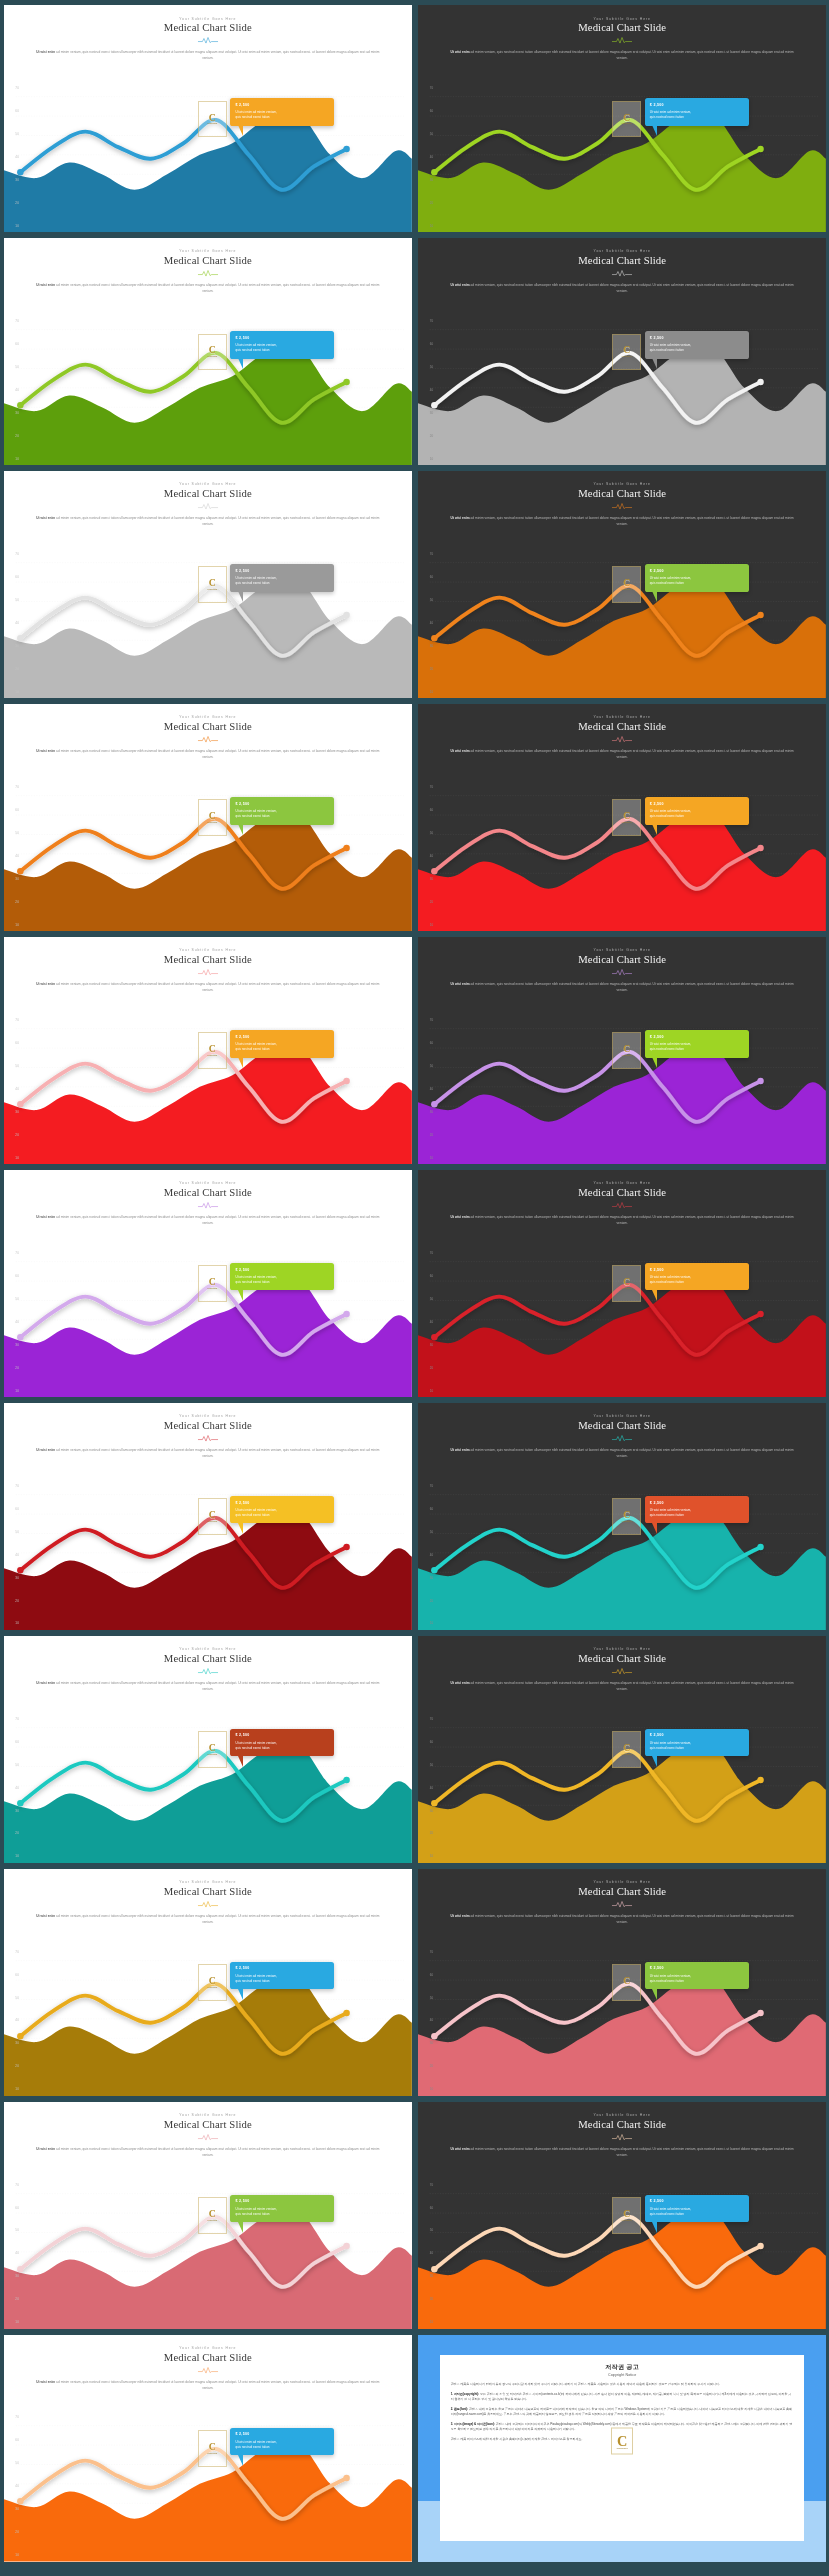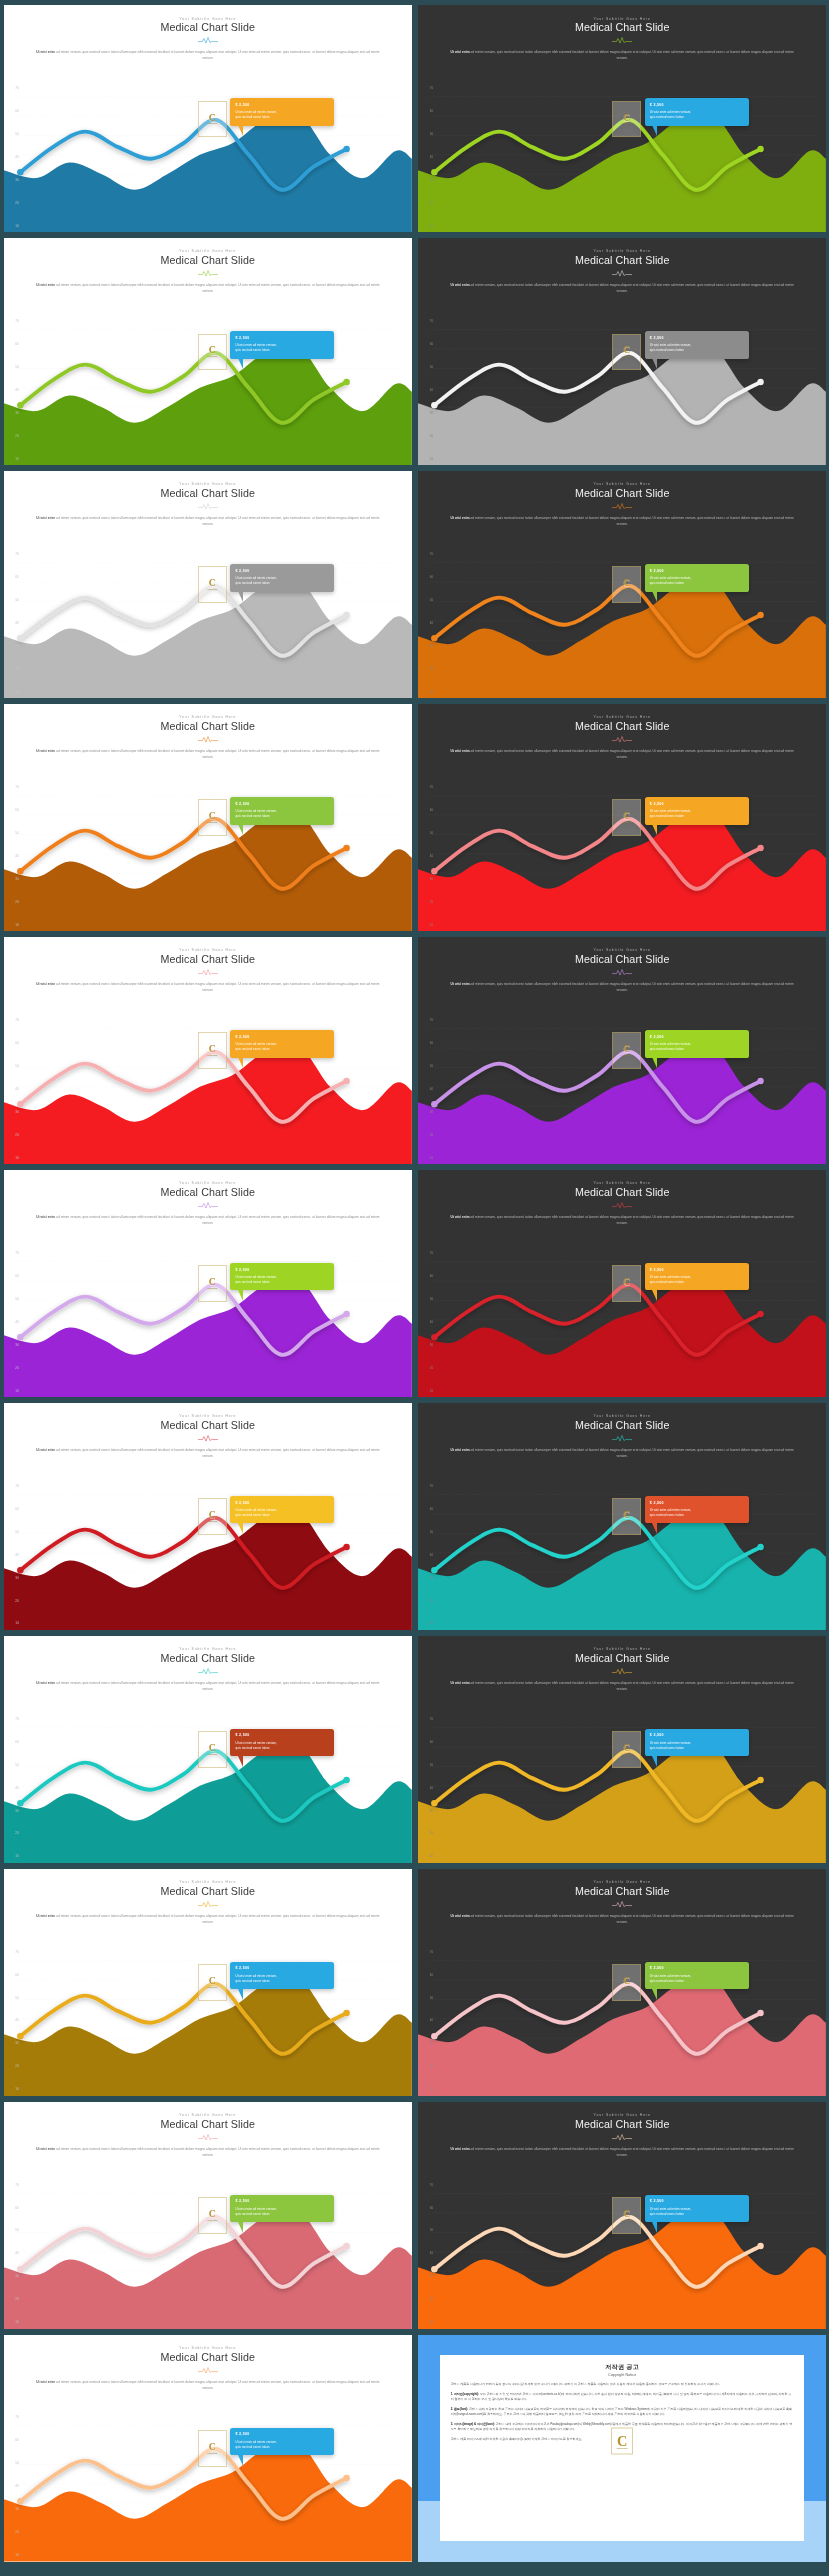--- a/index.html
+++ b/index.html
@@ -37,21 +37,21 @@
     font-size: 3.4px;
     letter-spacing: 0.9px;
     color: #9a9a9a;
     text-transform: none;
     font-family: "Liberation Sans", sans-serif;
     font-weight: 400;
     margin-bottom: 1.9px;
   }
   .dark .subtitle { color: #b3b3b3; }
   .title {
-    font-family: Liberation Sans, sans-serif;
+    font-family: Liberation Serif, serif;
     font-size: 10.7px;
     font-weight: 400;
     color: #3a3a3a;
     letter-spacing: 0.1px;
     line-height: 1.1;
   }
   .dark .title { color: #f2f2f2; }
 
   .pulse {
     margin: 3.2px auto 0;

